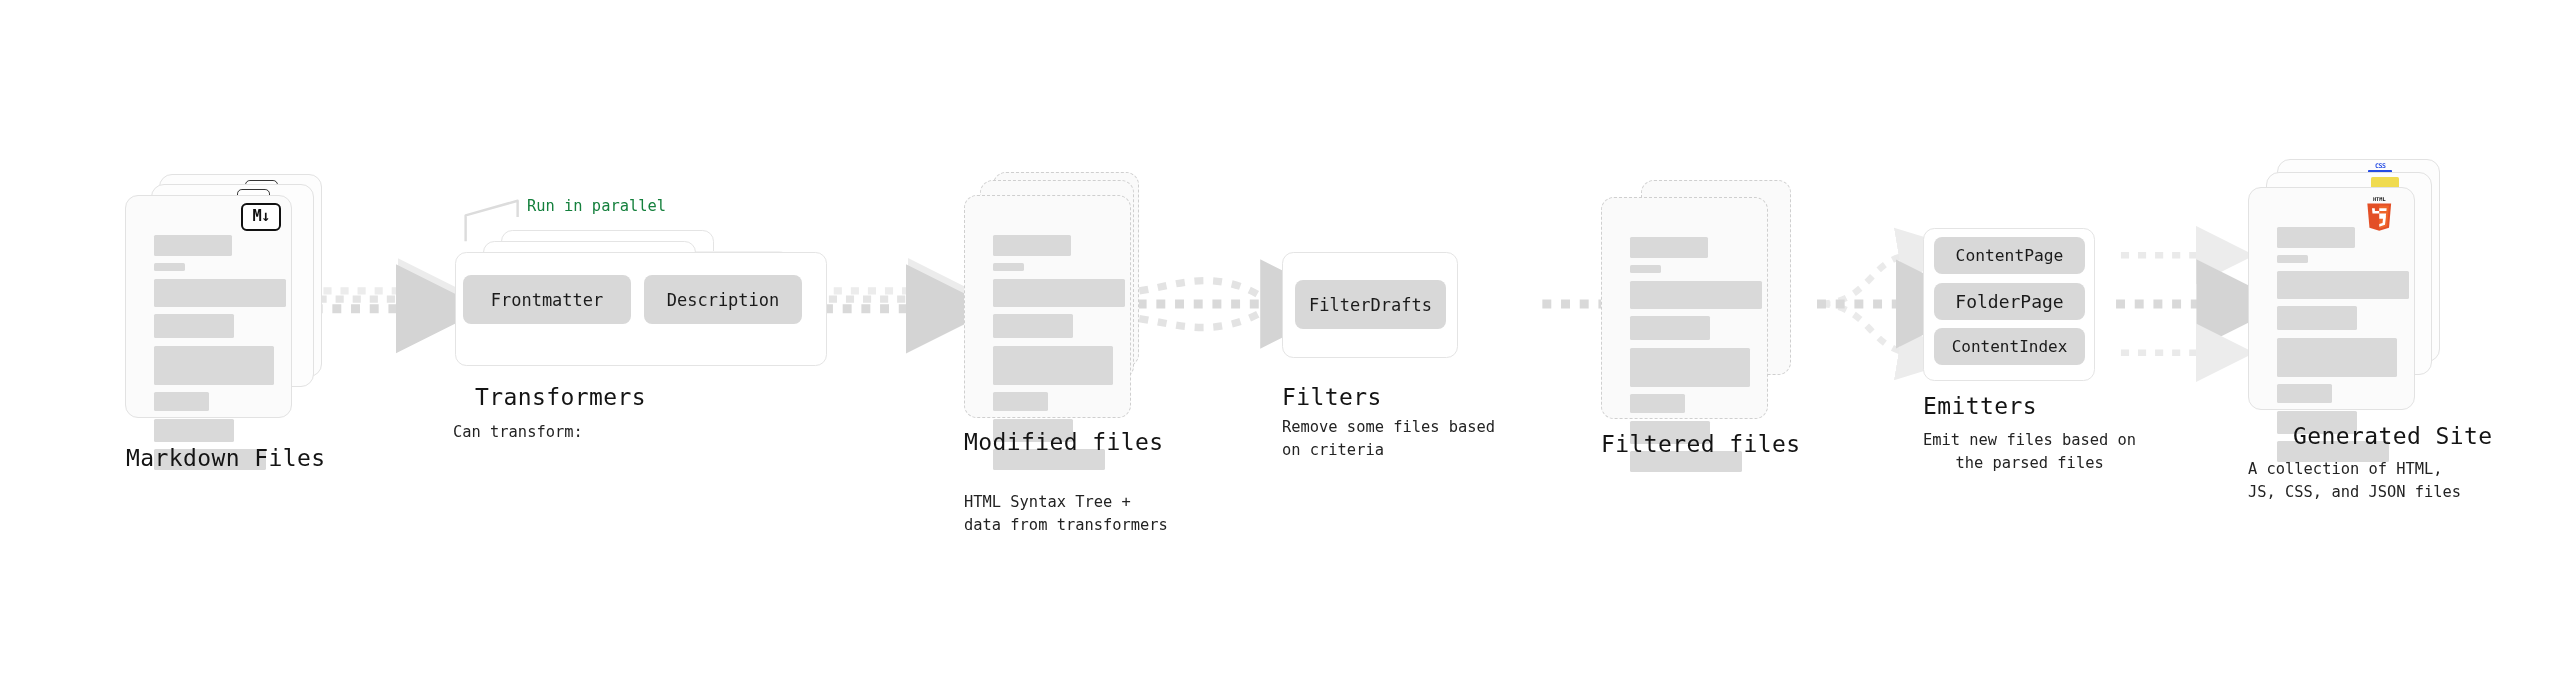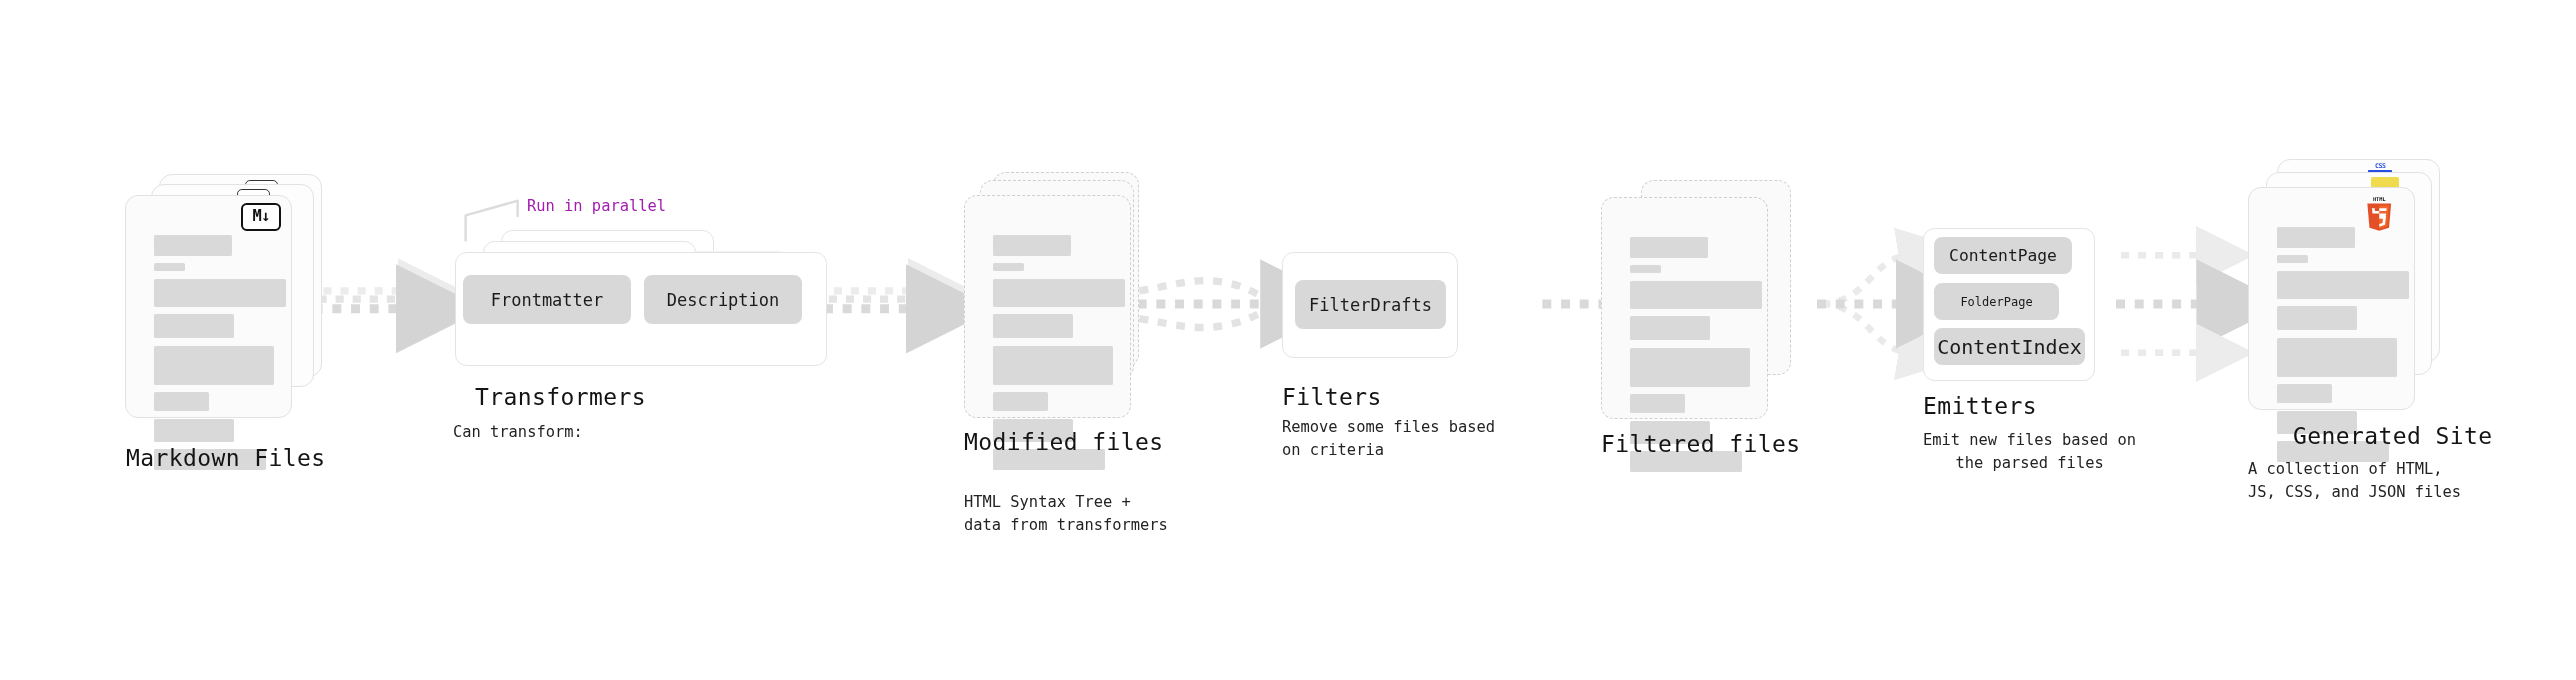--- a/index.html
+++ b/index.html
@@ -84,21 +84,21 @@
   .sub{
     position:absolute;
     font-size:15.4px;
     line-height:1.5;
     color:#232323;
     white-space:pre;
   }
   .parallel-label{
     position:absolute;
     font-size:15.4px;
-    color:#a21caf;
+    color:#15803d;
     white-space:nowrap;
   }
   .bullets{position:absolute;font-size:15.4px;line-height:1.52;color:#232323;}
   .bullets .lead{display:block;}
   .bullets ul{margin:0;padding:0 0 0 18px;list-style:none;}
   .bullets li{position:relative;white-space:pre;}
   .bullets li:before{content:"\2022";position:absolute;left:-13px;top:0;}
 
   svg.ovl{position:absolute;left:0;top:0;width:2576px;height:681px;pointer-events:none;}
 </style>
@@ -268,27 +268,27 @@
         <div class="bar" style="width:80px;height:23px;"></div>
         <div class="bar" style="width:112px;height:21px;"></div>
       </div>
     </div>
 
     <div class="title" style="left:1601px;top:431px;">Filtered files</div>
   </div>
 
   <div>
     <div class="module" style="left:1923px;top:228px;width:172px;height:153px;"></div>
-    <div class="chip" style="left:1934px;top:237px;width:138px;height:37px;font-size:16.3px;">
+    <div class="chip" style="left:1934px;top:237px;width:151px;height:37px;font-size:16.3px;">
       <span>ContentPage</span>
     </div>
-    <div class="chip" style="left:1934px;top:283px;width:125px;height:37px;font-size:12px;">
+    <div class="chip" style="left:1934px;top:283px;width:151px;height:37px;font-size:18px;">
       <span>FolderPage</span>
     </div>
-    <div class="chip" style="left:1934px;top:328px;width:151px;height:37px;font-size:20px;">
+    <div class="chip" style="left:1934px;top:328px;width:151px;height:37px;font-size:16px;">
       <span>ContentIndex</span>
     </div>
 
     <div class="title" style="left:1923px;top:393px;">Emitters</div>
     <div class="sub" style="left:1923px;top:429px;text-align:center;">Emit new files based on
 the parsed files</div>
   </div>
 
   <div>
     <div class="card ghost" style="left:2277px;top:159px;width:163px;height:203px;"></div>

